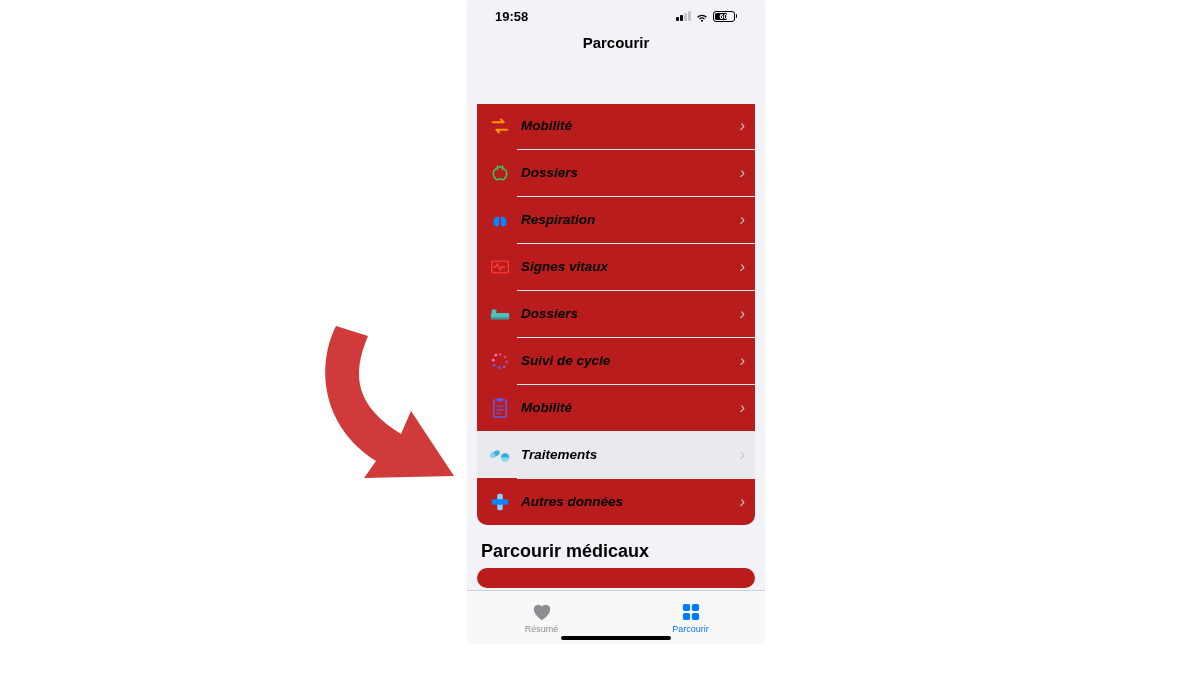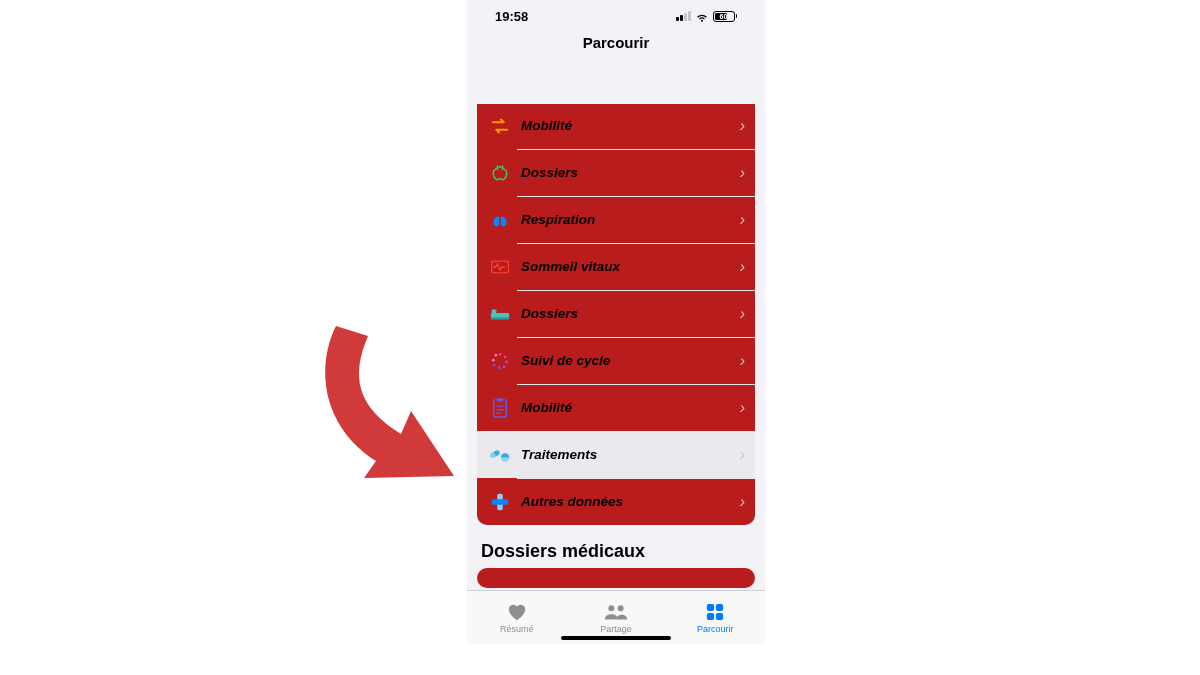--- a/index.html
+++ b/index.html
@@ -188,21 +188,21 @@
         <span class="chev">›</span>
       </div>
 
       <div class="row">
         <span class="icon">
           <svg width="20" height="20" viewBox="0 0 24 24">
               <rect x="2" y="5" width="20" height="14" rx="2" stroke="#ff3b30" stroke-width="1.6" fill="none"></rect>
               <path d="M4 12h3l2-4 3 8 2-4h4" stroke="#ff3b30" stroke-width="1.6" fill="none" stroke-linejoin="round"></path>
             </svg>
         </span>
-        <span class="label">Sommeil vitaux</span>
+        <span class="label">Signes vitaux</span>
         <span class="chev">›</span>
       </div>
 
       <div class="row">
         <span class="icon">
           <svg width="22" height="18" viewBox="0 0 24 18">
               <rect x="2" y="8" width="20" height="5" rx="1" fill="#46c3bd"></rect>
               <rect x="2" y="13" width="20" height="2" fill="#2f9c97"></rect>
               <rect x="3" y="4" width="5" height="4" rx="1" fill="#46c3bd"></rect>
             </svg>
@@ -260,42 +260,32 @@
           <svg width="22" height="22" viewBox="0 0 24 24">
               <rect x="9" y="3" width="6" height="18" rx="2" fill="#8cccff"></rect>
               <rect x="3" y="9" width="18" height="6" rx="2" fill="#0a84ff"></rect>
             </svg>
         </span>
         <span class="label">Autres données</span>
         <span class="chev">›</span>
       </div>
     </div>
 
-    <div class="section-title">Dossiers médicaux</div>
+    <div class="section-title">Parcourir médicaux</div>
     <div class="card" style="height:20px;"></div>
   </div>
 
   <div class="tabbar">
     <div class="tab">
       <span class="ticon">
         <svg width="22" height="20" viewBox="0 0 24 22">
             <path d="M12 20s-9-5.5-9-12a5 5 0 019-3 5 5 0 019 3c0 6.5-9 12-9 12z" fill="#8e8e93"></path>
           </svg>
       </span>
       <span>Résumé</span>
-    </div>
-    <div class="tab">
-      <span class="ticon">
-        <svg width="26" height="18" viewBox="0 0 28 18">
-            <circle cx="9" cy="5" r="3.2" fill="#8e8e93"></circle>
-            <circle cx="19" cy="5" r="3.2" fill="#8e8e93"></circle>
-            <path d="M2 17c0-3.5 3-5.5 7-5.5s7 2 7 5.5zM14 17c.6-3 3-5 6-5 3.5 0 6 2 6 5z" fill="#8e8e93"></path>
-          </svg>
-      </span>
-      <span>Partage</span>
     </div>
     <div class="tab active">
       <span class="ticon">
         <svg width="18" height="18" viewBox="0 0 20 20">
             <rect x="1" y="1" width="8" height="8" rx="2" fill="#007aff"></rect>
             <rect x="11" y="1" width="8" height="8" rx="2" fill="#007aff"></rect>
             <rect x="1" y="11" width="8" height="8" rx="2" fill="#007aff"></rect>
             <rect x="11" y="11" width="8" height="8" rx="2" fill="#007aff"></rect>
           </svg>
       </span>

